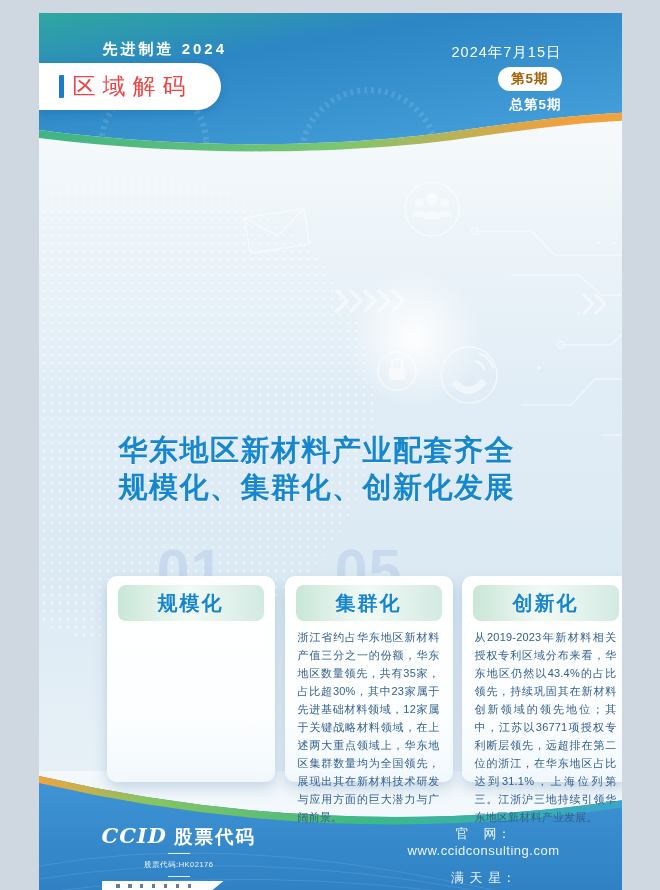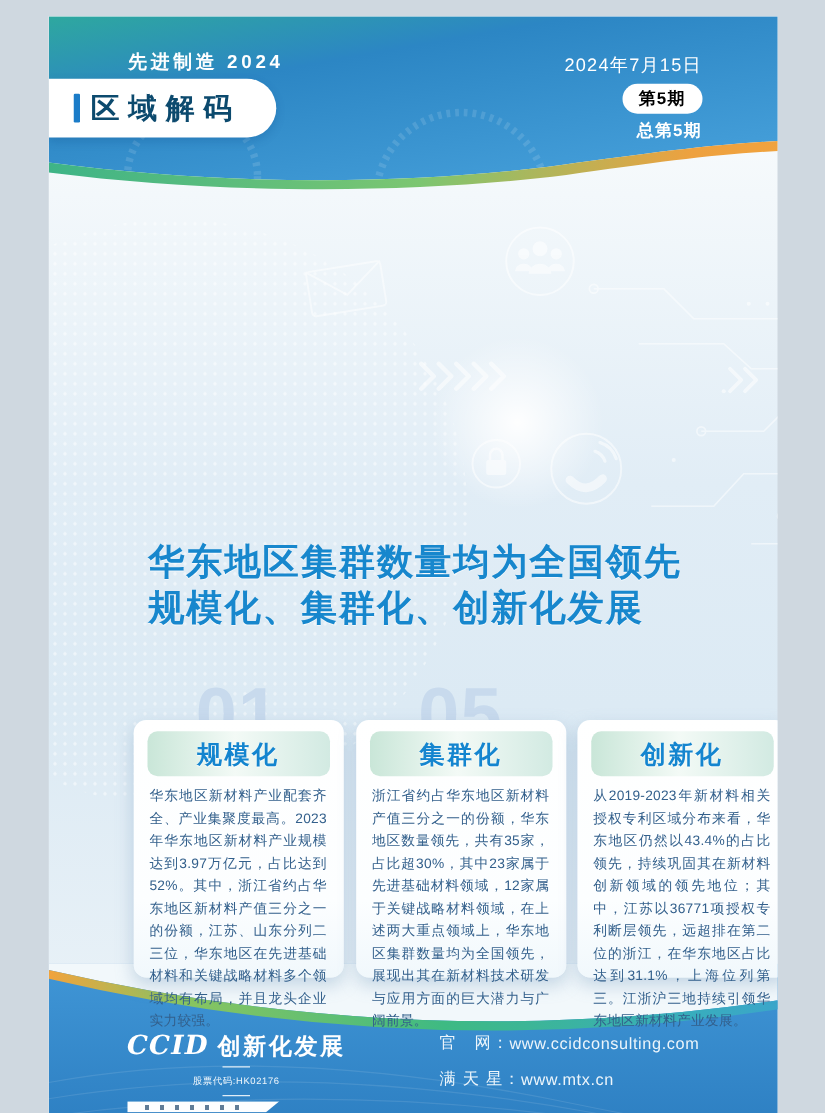--- a/index.html
+++ b/index.html
@@ -10,25 +10,25 @@
   }
   
   .hdr-svg{position:absolute;top:0;left:0;display:block;}
   .series{position:absolute;left:64px;top:27px;color:#ffffff;font-size:15px;font-weight:600;letter-spacing:3px;}
   .col-pill{
     position:absolute;left:0;top:50px;display:flex;align-items:center;gap:9px;
     background:#ffffff;border-radius:0 26px 26px 0;padding:8px 28px 8px 20px;
     box-shadow:0 3px 8px rgba(10,70,130,.22);
   }
   .col-bar{width:5px;height:23px;background:#1b7cc8;border-radius:1px;}
-  .col-label{color:#0c4a6e;font-size:23px;font-weight:700;letter-spacing:7px;}
+  .col-label{color:#ef4444;font-size:23px;font-weight:400;letter-spacing:7px;}
   .hdr-date{position:absolute;right:60px;top:30px;color:#ffffff;font-size:14.5px;font-weight:400;letter-spacing:1px;}
   .issue-pill{
     position:absolute;right:60px;top:54px;background:#ffffff;border-radius:12px;
-    padding:3px 13px;color:#000000;font-size:13.5px;font-weight:800;letter-spacing:1px;
+    padding:3px 13px;color:#a16207;font-size:13.5px;font-weight:800;letter-spacing:1px;
   }
   .total-issue{position:absolute;right:60px;top:83px;color:#ffffff;font-size:13.5px;font-weight:700;letter-spacing:1px;}
   
   .globe{
     position:absolute;left:-135px;top:162px;width:470px;height:470px;border-radius:50%;
     background-image:radial-gradient(rgba(255,255,255,.9) 1.1px,transparent 1.6px);
     background-size:8px 8px;opacity:.55;
   }
   .glow{
     position:absolute;left:300px;top:250px;width:150px;height:150px;border-radius:50%;
@@ -75,21 +75,21 @@
   .logo-strip{
     position:relative;width:122px;height:9px;margin-top:4px;background:#fdfeff;
     clip-path:polygon(0 0,100% 0,91% 100%,0 100%);
   }
   .logo-strip::before{
     content:"";position:absolute;left:14px;right:26px;top:2.5px;bottom:2.5px;
     background:repeating-linear-gradient(90deg,#3b5d7d 0 3.5px,transparent 3.5px 12px);
     opacity:.8;
   }
   .ftr-links{position:absolute;right:62px;top:812px;color:#ecf5fb;font-size:13px;letter-spacing:.5px;}
-  .ftr-links .row{margin-bottom:11px;display:flex;align-items:center;}
+  .ftr-links .row{margin-bottom:11px;display:flex;align-items:center;flex-direction:column;}
   .ftr-label{letter-spacing:1px;}
 </style>
 </head>
 <body>
 
 <div class="page">
 
   <div class="globe"></div>
   <div class="glow"></div>
   <svg class="deco-svg" width="660" height="400" viewBox="0 0 660 400">
@@ -184,30 +184,29 @@
   <div class="series">先进制造 2024</div>
   <div class="col-pill">
     <span class="col-bar"></span>
     <span class="col-label">区域解码</span>
   </div>
   <div class="hdr-date">2024年7月15日</div>
   <div class="issue-pill">第5期</div>
   <div class="total-issue">总第5期</div>
 
   <div class="main-title">
-    <div>华东地区集群数量均为全国领先</div>
+    <div>华东地区新材料产业配套齐全</div>
     <div>规模化、集群化、创新化发展</div>
   </div>
 
   <div class="big-num num-1">01</div>
   <div class="big-num num-2">05</div>
 
   <div class="card card-1">
     <div class="card-head">规模化</div>
-    <div class="card-body">华东地区新材料产业配套齐全、产业集聚度最高。2023年华东地区新材料产业规模达到3.97万亿元，占比达到52%。其中，浙江省约占华东地区新材料产值三分之一的份额，江苏、山东分列二三位，华东地区在先进基础材料和关键战略材料多个领域均有布局，并且龙头企业实力较强。</div>
   </div>
   <div class="card card-2">
     <div class="card-head">集群化</div>
     <div class="card-body">浙江省约占华东地区新材料产值三分之一的份额，华东地区数量领先，共有35家，占比超30%，其中23家属于先进基础材料领域，12家属于关键战略材料领域，在上述两大重点领域上，华东地区集群数量均为全国领先，展现出其在新材料技术研发与应用方面的巨大潜力与广阔前景。</div>
   </div>
   <div class="card card-3">
     <div class="card-head">创新化</div>
     <div class="card-body">从2019-2023年新材料相关授权专利区域分布来看，华东地区仍然以43.4%的占比领先，持续巩固其在新材料创新领域的领先地位；其中，江苏以36771项授权专利断层领先，远超排在第二位的浙江，在华东地区占比达到31.1%，上海位列第三。江浙沪三地持续引领华东地区新材料产业发展。</div>
   </div>
 
@@ -231,21 +230,21 @@
       <path d="M0,108 Q200,76 440,120 T660,112"></path>
       <path d="M0,122 Q220,92 460,128 T660,124"></path>
     </g>
     <path d="M0,0 H660 V16 Q330,81 0,5 Z" fill="#f2f8fb"></path>
     <path d="M0,5 Q330,81 660,16 L660,23 Q330,89 0,12 Z" fill="url(#stripeGrad2)"></path>
   </svg>
 
   <div class="ftr-logo">
     <div class="logo-row">
       <span class="logo-latin">CCID</span>
-      <span class="logo-cn">创新化发展</span>
+      <span class="logo-cn">股票代码</span>
     </div>
     <div class="stock-row">
       <span class="stock-dash"></span>
       <span class="stock-text">股票代码:HK02176</span>
       <span class="stock-dash"></span>
     </div>
     <div class="logo-strip"></div>
   </div>
 
   <div class="ftr-links">

